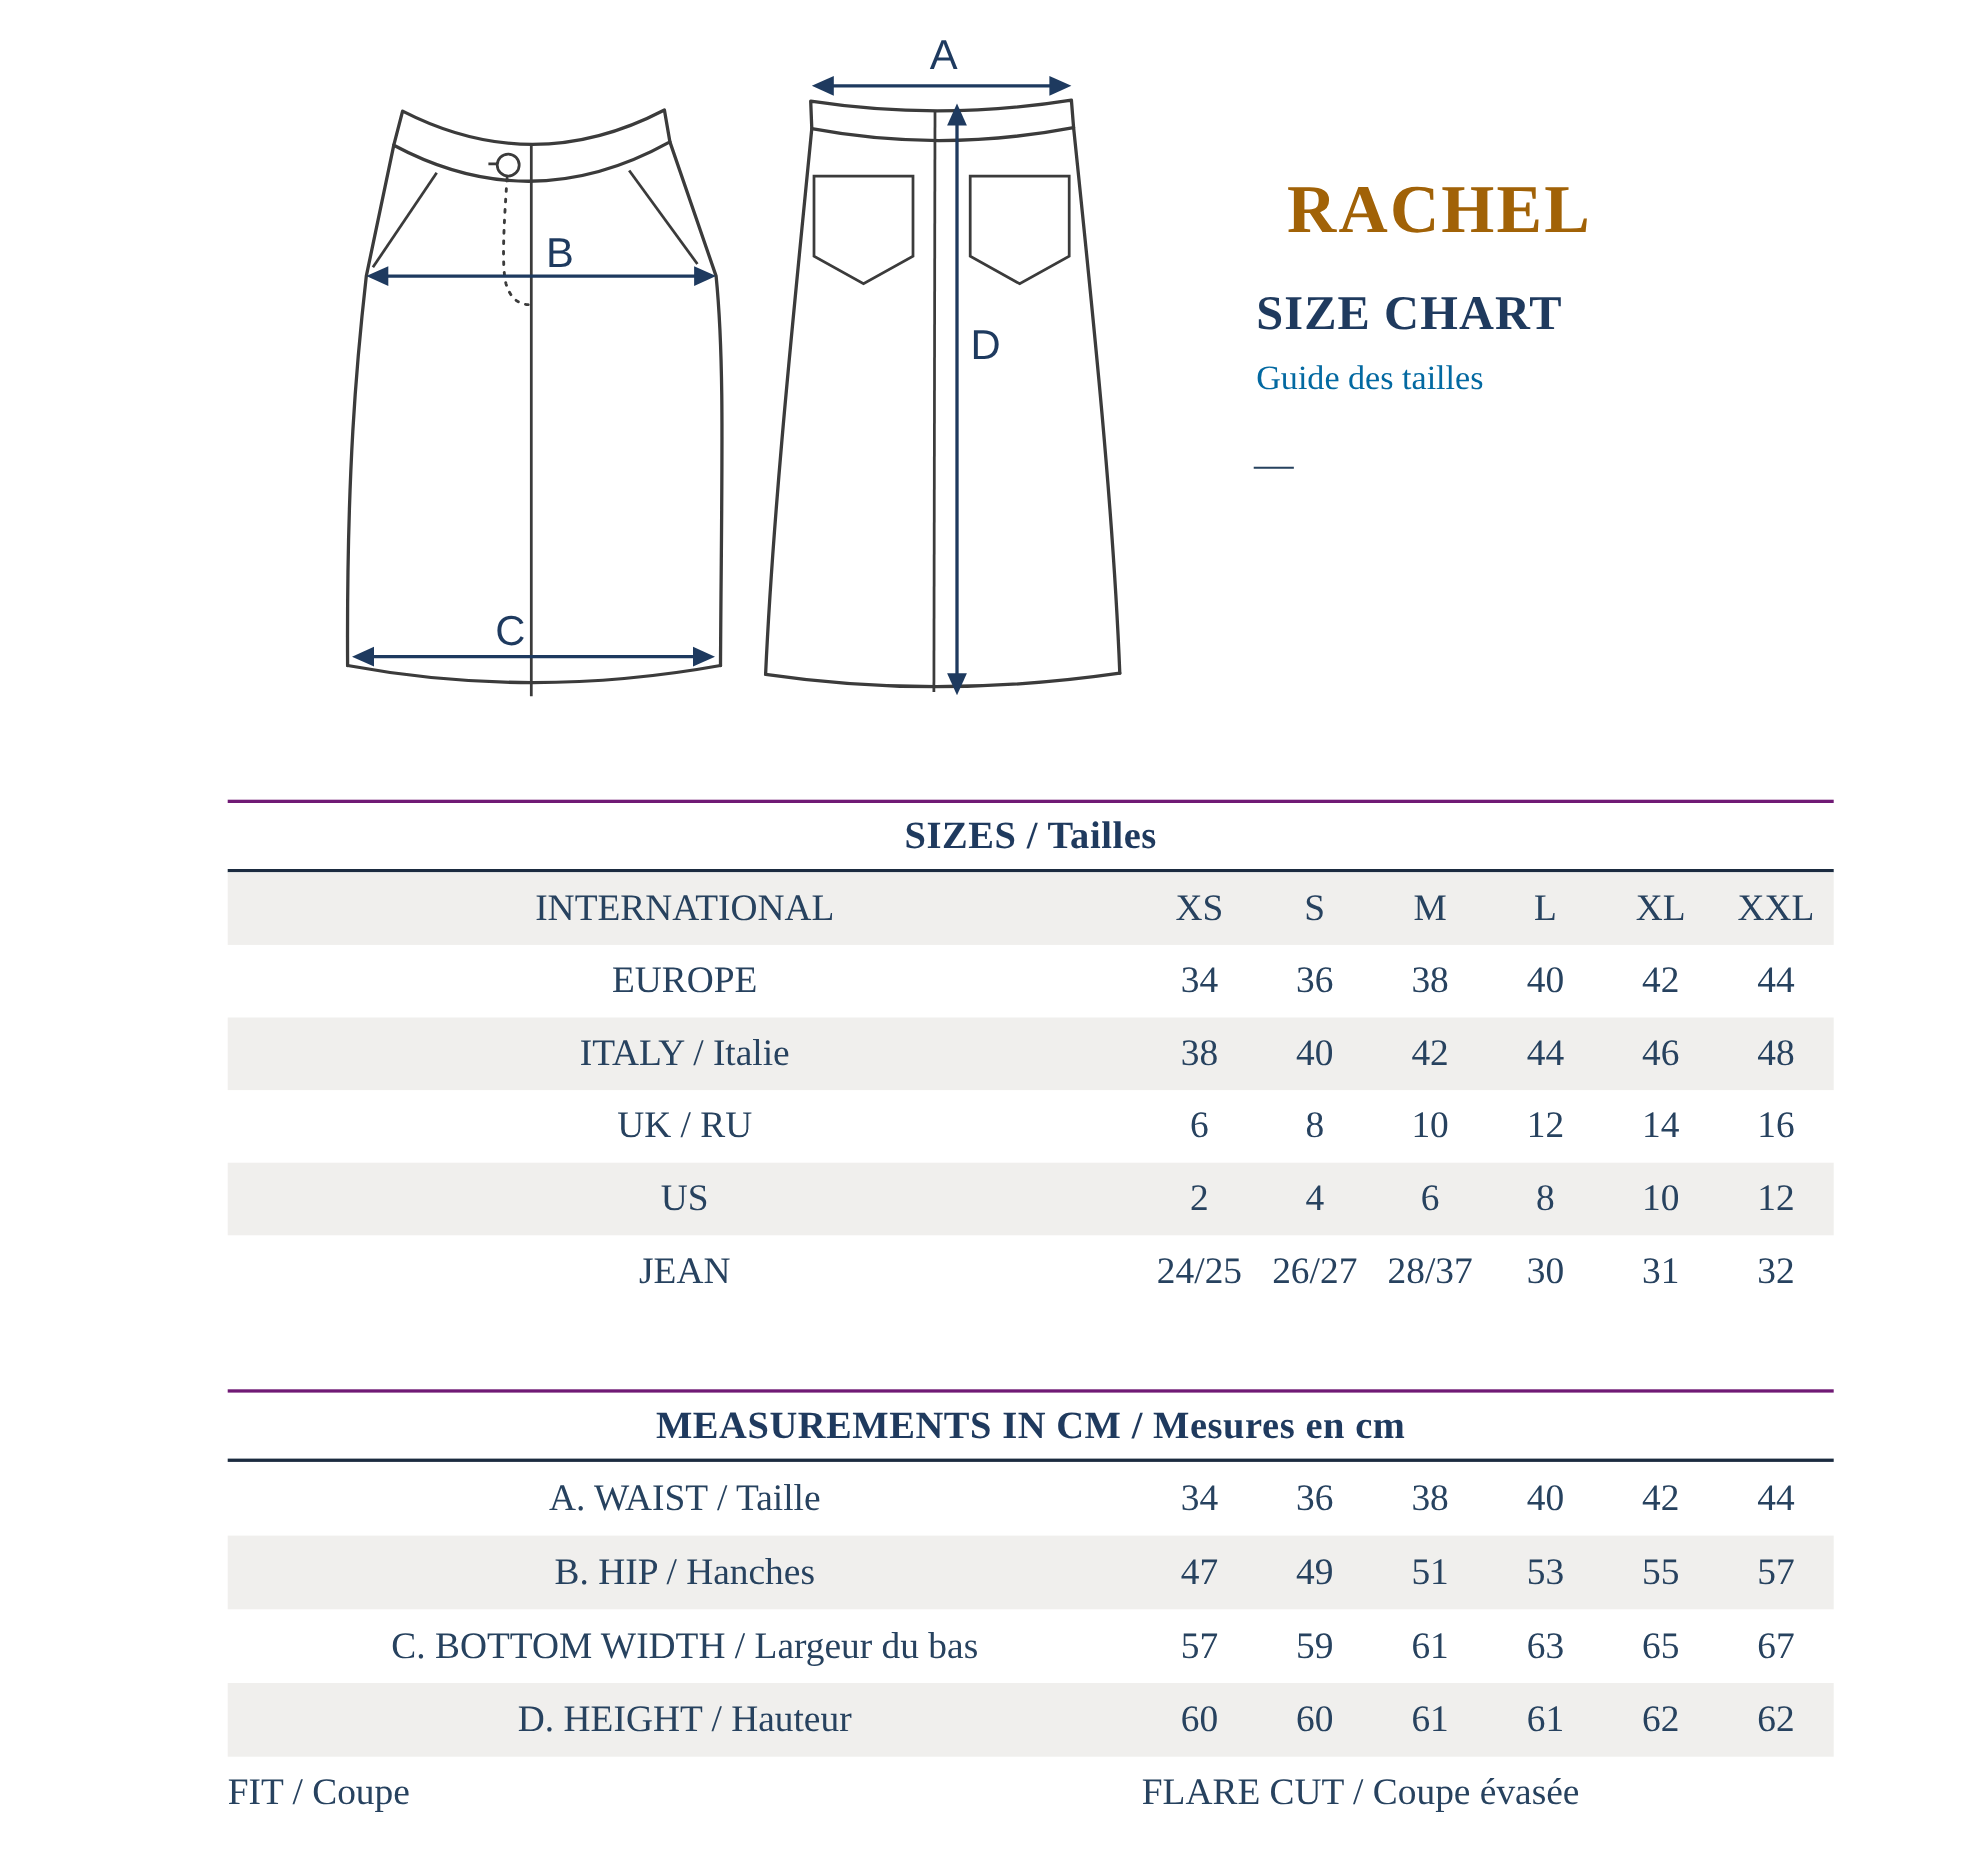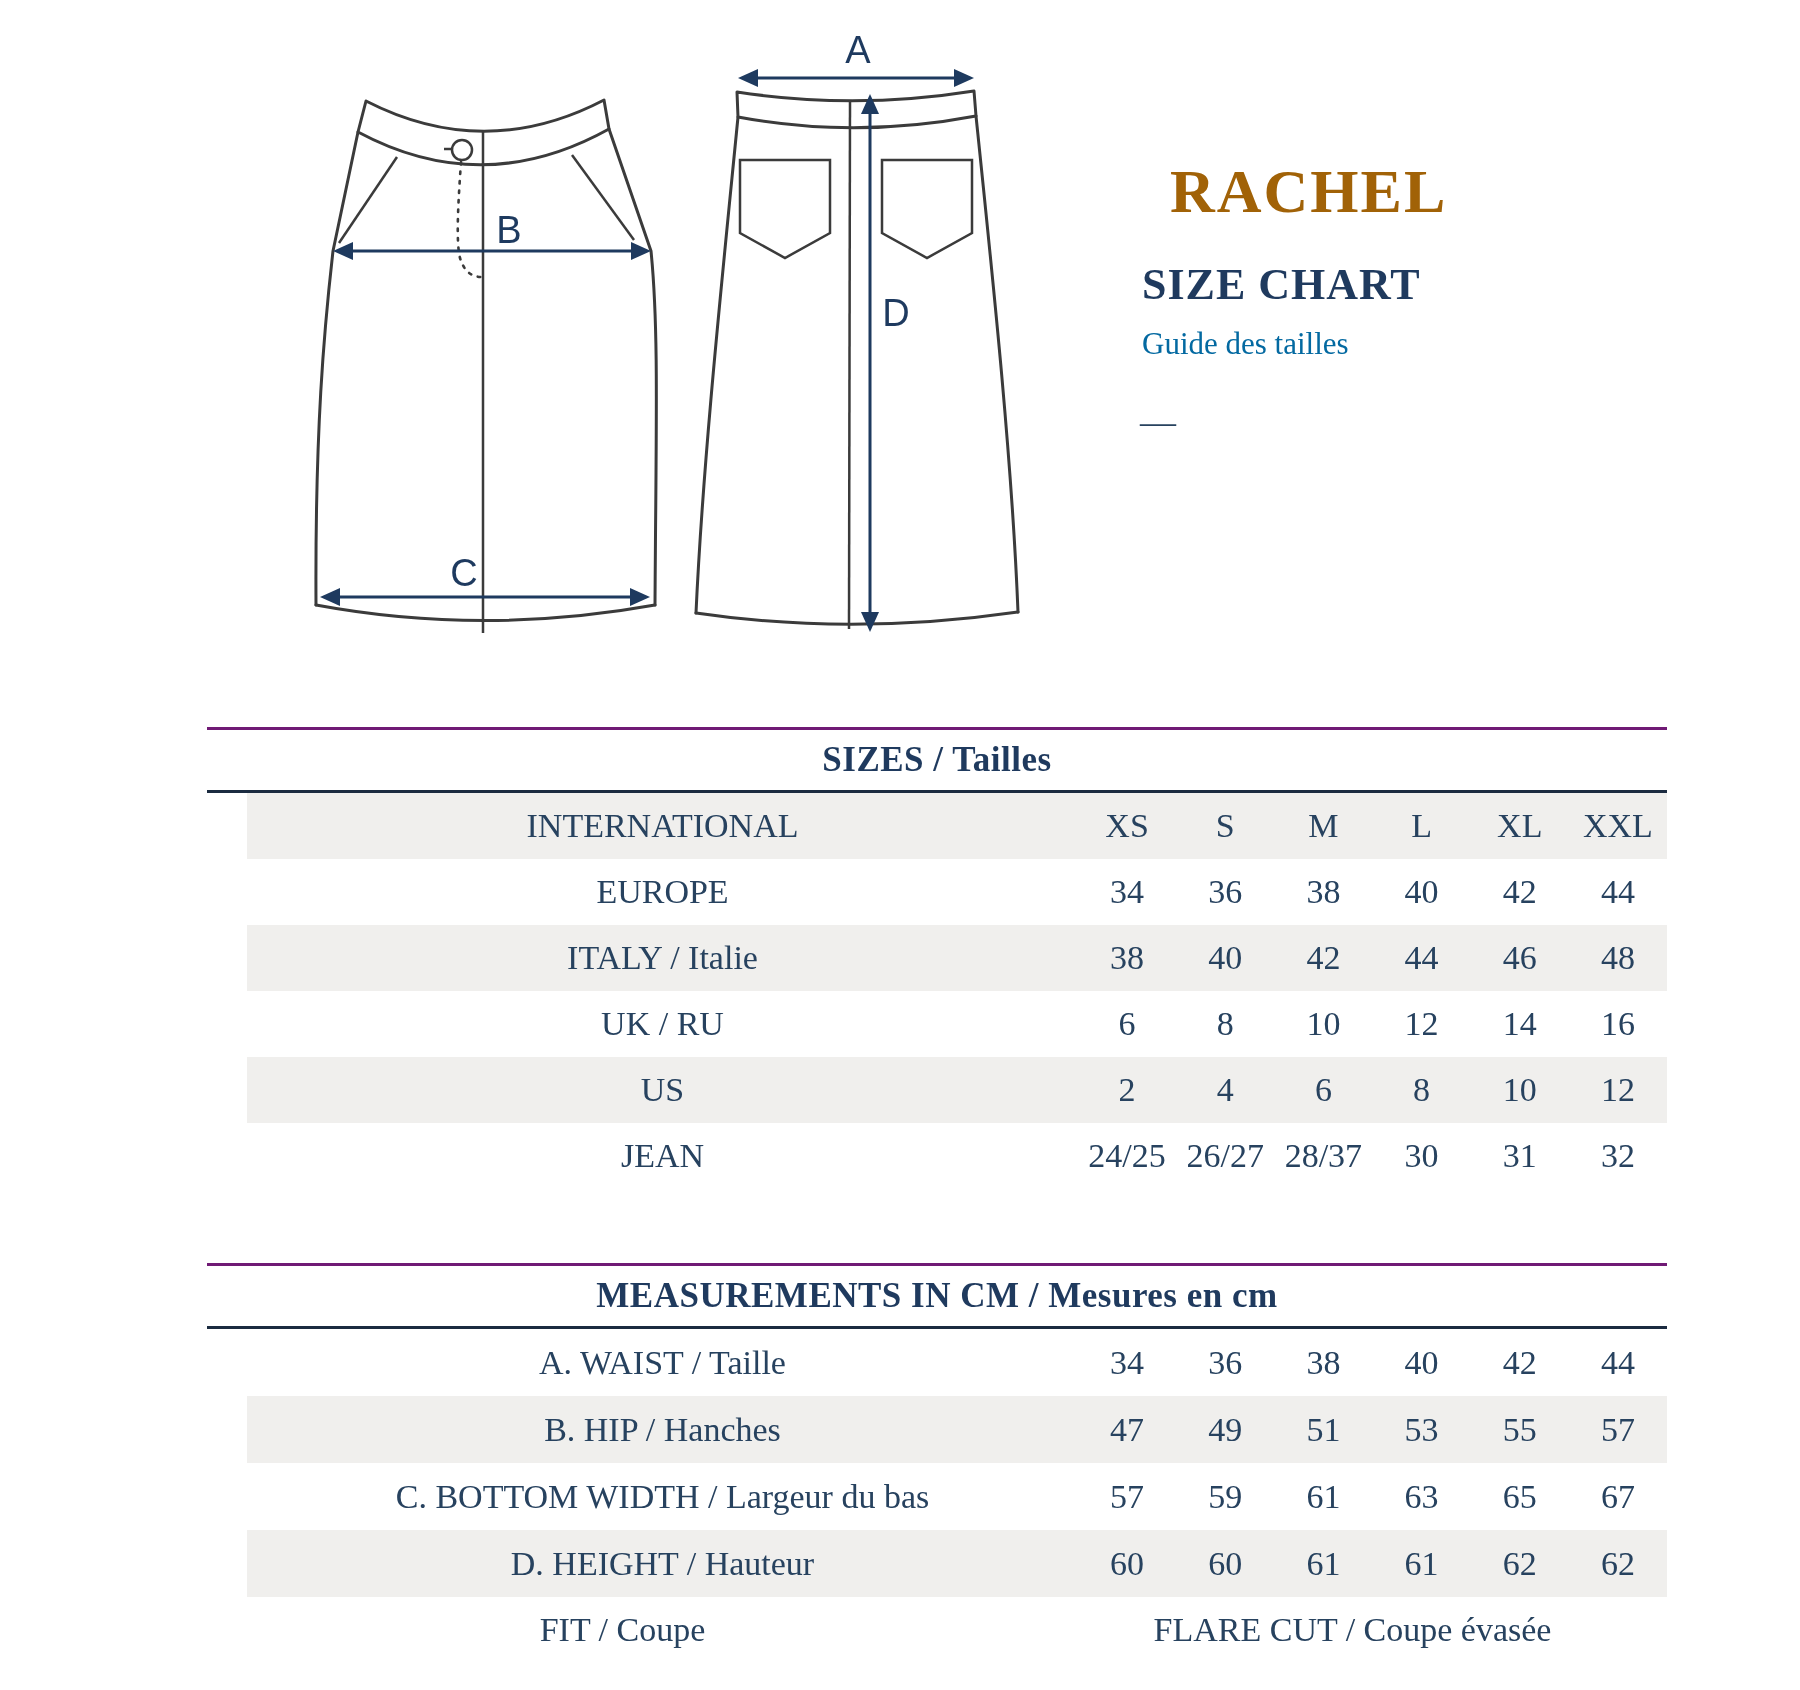--- a/index.html
+++ b/index.html
@@ -24,25 +24,25 @@
   .mlabel{fill:#1e3a5f;font-family:"Liberation Sans",sans-serif;font-size:38px;}
 
   
   .stable{position:absolute;left:207px;width:1460px;background:#ffffff;}
   .sizes{top:727px;}
   .meas{top:1263px;}
   .stable{border-top:3px solid #701a75;}
   .thead{height:60px;border-bottom:3px solid #1b2b40;display:flex;align-items:center;
          justify-content:center;font-weight:bold;font-size:35px;color:#1f3a5e;letter-spacing:0.5px;}
   .trow{display:grid;grid-template-columns:831px repeat(6,1fr);height:66px;
-        align-items:center;text-align:center;font-size:34px;margin-left:40px;}
+        align-items:center;text-align:center;font-size:34px;}
   .meas .trow{height:67px;}
   .trow.alt{background:#f0efed;}
   .fitrow{display:grid;grid-template-columns:831px 1fr;height:66px;align-items:center;
-          text-align:center;font-size:34px;}
+          font-size:34px;}
   .cell{white-space:nowrap;}
 </style>
 </head>
 <body>
 
 <div class="page">
 
   <svg class="diagram" width="800" height="645" viewBox="250 20 800 645" xmlns="http://www.w3.org/2000/svg">
 
     <g>

